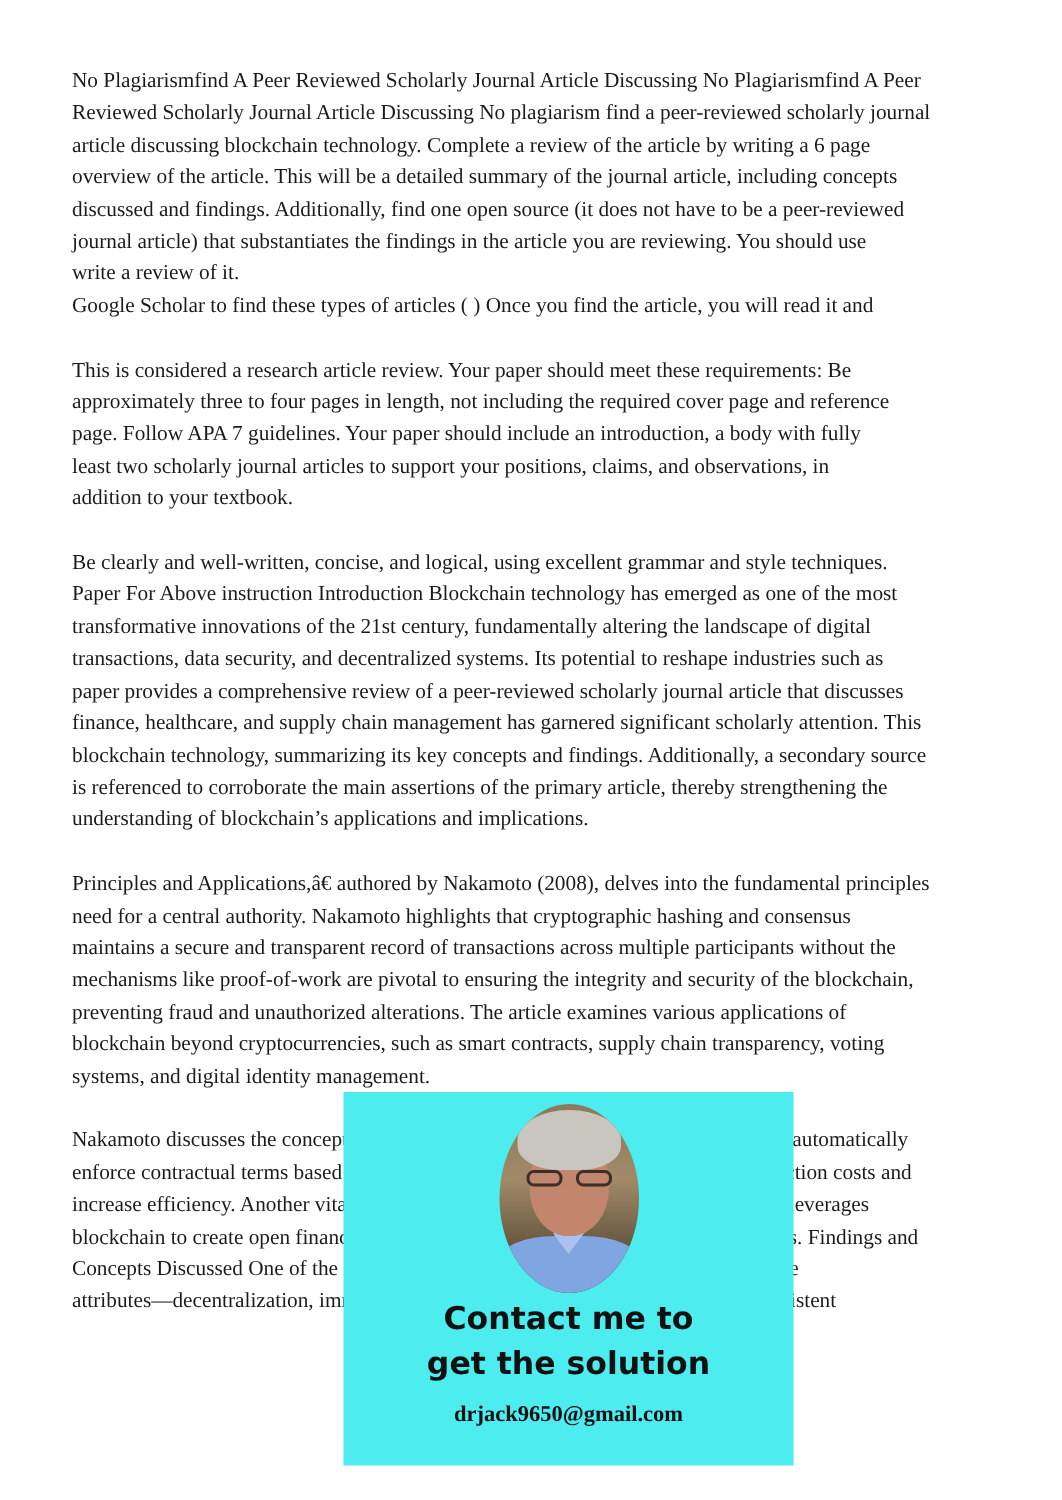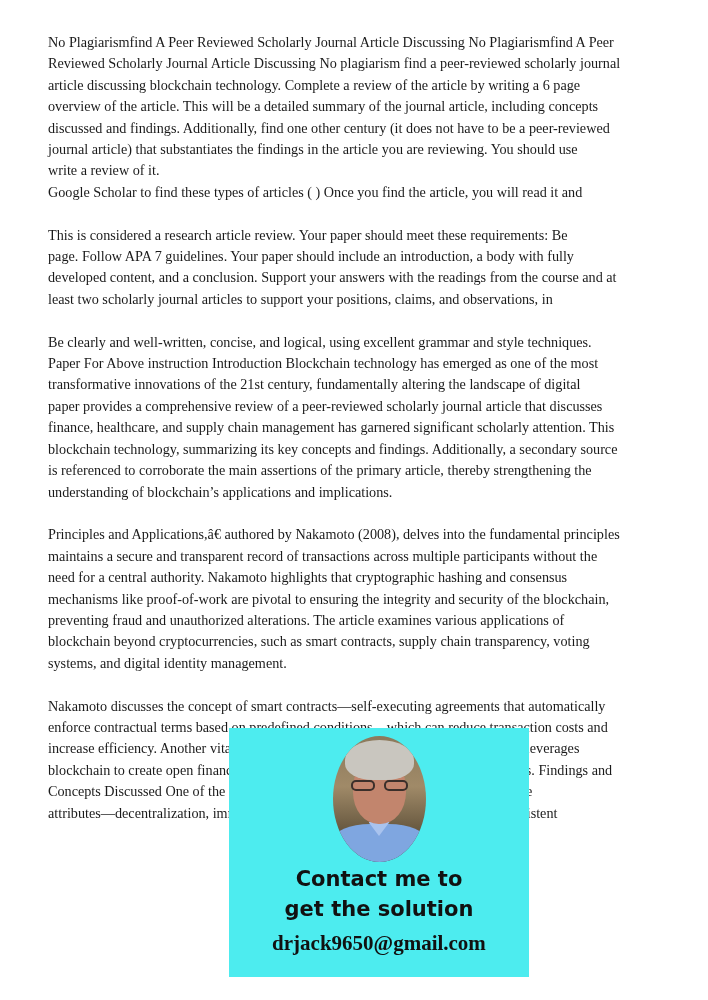--- a/index.html
+++ b/index.html
@@ -1,18 +1,18 @@
 <!DOCTYPE html>
 <html><head>
 <meta charset="utf-8">
 <style>
   html, body { margin: 0; padding: 0; background: #ffffff; }
   body { width: 708px; height: 1000px; position: relative; overflow: hidden; }
   .page {
-    position: absolute; left: 48px; top: 32px; width: 600px;
+    position: absolute; left: 48px; top: 44px; width: 600px;
     font-family: "Liberation Serif", serif;
     font-size: 14.2px; line-height: 21.4px; color: #1a1a1a;
   }
   .para { margin: 0 0 21.4px 0; }
   .line { display: block; white-space: nowrap; }
   .overlay {
     position: absolute; left: 229px; top: 728px; width: 300px; height: 249px;
     background: #4decef;
     display: flex; flex-direction: column; align-items: center;
   }
@@ -29,58 +29,60 @@
   .avatar .glasses span:last-child { right: 0; }
   .avatar .shirt { position: absolute; left: 0; top: 88px; width: 93px; height: 40px; background: #7fa6e0; border-radius: 40% 40% 0 0; }
   .avatar .collar { position: absolute; left: 36px; top: 86px; width: 21px; height: 14px; background: #a9c3ee; clip-path: polygon(0 0, 100% 0, 50% 100%); }
   .cta {
     font-family: "DejaVu Sans", sans-serif; font-weight: bold;
     font-size: 21px; line-height: 30px; color: #111; text-align: center;
     margin-top: 2px;
   }
   .email {
     font-family: "Liberation Serif", serif; font-weight: bold;
-    font-size: 21px; line-height: 26px; color: #111; text-align: center;
+    font-size: 15px; line-height: 26px; color: #111; text-align: center;
     margin-top: 6px;
   }
 </style>
 </head>
 <body>
 
 <div class="page">
   <p class="para">
     <span class="line">No Plagiarismfind A Peer Reviewed Scholarly Journal Article Discussing No Plagiarismfind A Peer</span>
     <span class="line">Reviewed Scholarly Journal Article Discussing No plagiarism find a peer-reviewed scholarly journal</span>
     <span class="line">article discussing blockchain technology. Complete a review of the article by writing a 6 page</span>
     <span class="line">overview of the article. This will be a detailed summary of the journal article, including concepts</span>
-    <span class="line">discussed and findings. Additionally, find one other century (it does not have to be a peer-reviewed</span>
+    <span class="line">discussed and findings. Additionally, find one open source (it does not have to be a peer-reviewed</span>
     <span class="line">journal article) that substantiates the findings in the article you are reviewing. You should use</span>
     <span class="line">write a review of it.</span>
     <span class="line">Google Scholar to find these types of articles ( ) Once you find the article, you will read it and</span>
   </p>
   <p class="para">
     <span class="line">This is considered a research article review. Your paper should meet these requirements: Be</span>
+    <span class="line">approximately three to four pages in length, not including the required cover page and reference</span>
     <span class="line">page. Follow APA 7 guidelines. Your paper should include an introduction, a body with fully</span>
-    <span class="line">developed content, and a conclusion. Support your answers with the readings from the course and at</span>
     <span class="line">least two scholarly journal articles to support your positions, claims, and observations, in</span>
+    <span class="line">addition to your textbook.</span>
   </p>
   <p class="para">
     <span class="line">Be clearly and well-written, concise, and logical, using excellent grammar and style techniques.</span>
     <span class="line">Paper For Above instruction Introduction Blockchain technology has emerged as one of the most</span>
     <span class="line">transformative innovations of the 21st century, fundamentally altering the landscape of digital</span>
+    <span class="line">transactions, data security, and decentralized systems. Its potential to reshape industries such as</span>
     <span class="line">paper provides a comprehensive review of a peer-reviewed scholarly journal article that discusses</span>
     <span class="line">finance, healthcare, and supply chain management has garnered significant scholarly attention. This</span>
     <span class="line">blockchain technology, summarizing its key concepts and findings. Additionally, a secondary source</span>
     <span class="line">is referenced to corroborate the main assertions of the primary article, thereby strengthening the</span>
     <span class="line">understanding of blockchain’s applications and implications.</span>
   </p>
   <p class="para">
     <span class="line">Principles and Applications,â€ authored by Nakamoto (2008), delves into the fundamental principles</span>
+    <span class="line">need for a central authority. Nakamoto highlights that cryptographic hashing and consensus</span>
     <span class="line">maintains a secure and transparent record of transactions across multiple participants without the</span>
-    <span class="line">need for a central authority. Nakamoto highlights that cryptographic hashing and consensus</span>
     <span class="line">mechanisms like proof-of-work are pivotal to ensuring the integrity and security of the blockchain,</span>
     <span class="line">preventing fraud and unauthorized alterations. The article examines various applications of</span>
     <span class="line">blockchain beyond cryptocurrencies, such as smart contracts, supply chain transparency, voting</span>
     <span class="line">systems, and digital identity management.</span>
   </p>
   <p class="para">
     <span class="line">Nakamoto discusses the concept of smart contracts—self-executing agreements that automatically</span>
     <span class="line">enforce contractual terms based on predefined conditions—which can reduce transaction costs and</span>
     <span class="line">increase efficiency. Another vital application is decentralized finance (DeFi), which leverages</span>
     <span class="line">blockchain to create open financial services accessible to anyone with internet access. Findings and</span>

